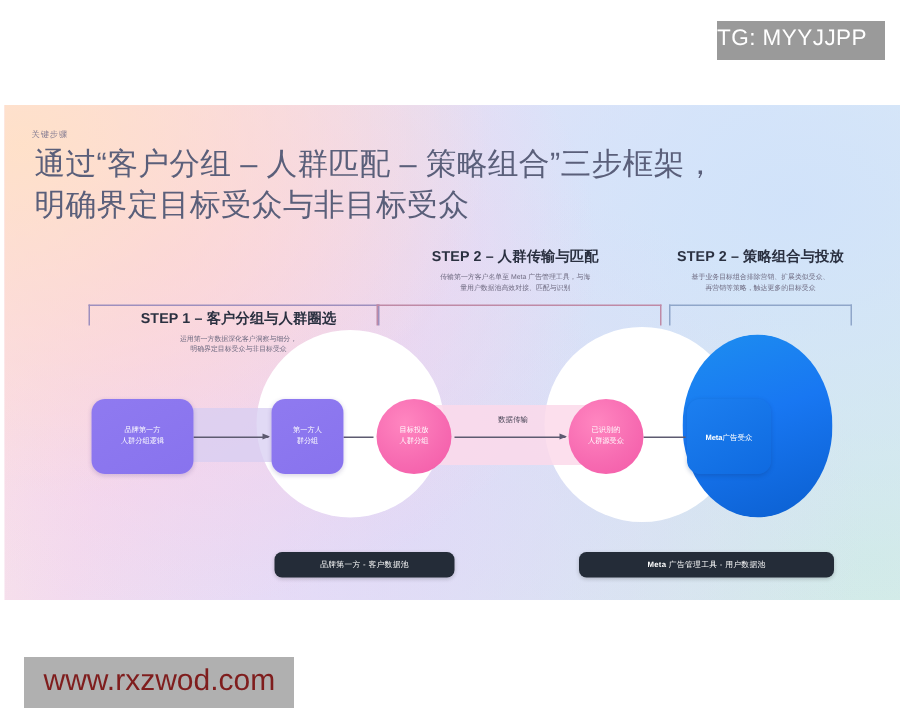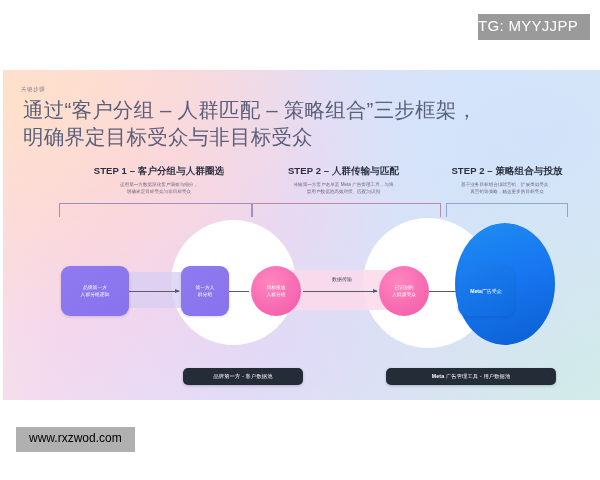--- a/index.html
+++ b/index.html
@@ -26,24 +26,24 @@
     letter-spacing: .3px;
     padding: 4px 12px 5px 0;
     line-height: 1.1;
     z-index: 40;
   }
 
   
   #site-watermark {
     position: absolute;
     left: 16px;
-    bottom: 28px;
+    bottom: 8px;
     background: #b0b0b0;
-    color: #000000;
-    font-size: 12px;
+    color: #7f1d1d;
+    font-size: 20px;
     padding: 5px 13px 6px 13px;
     line-height: 1.15;
     z-index: 40;
   }
 
   
   #slide {
     position: absolute;
     left: 3px;
     top: 70px;
@@ -97,21 +97,21 @@
     white-space: nowrap;
   }
   .step-sub {
     margin-top: 3px;
     font-size: 4.6px;
     line-height: 1.55;
     color: #6e6a80;
   }
   .step-sub span { display: block; white-space: nowrap; }
 
-  #step1 { left: 56px;  width: 200px; }
+  #step1 { left: 56px;  width: 200px; margin-top: 41px; }
   #step2 { left: 243px; width: 195px; }
   #step3 { left: 418px; width: 172px; }
 
   
   .bracket {
     position: absolute;
     top: 133px;
     height: 14px;
     border-top: 1.1px solid;
     border-left: 1.1px solid;

